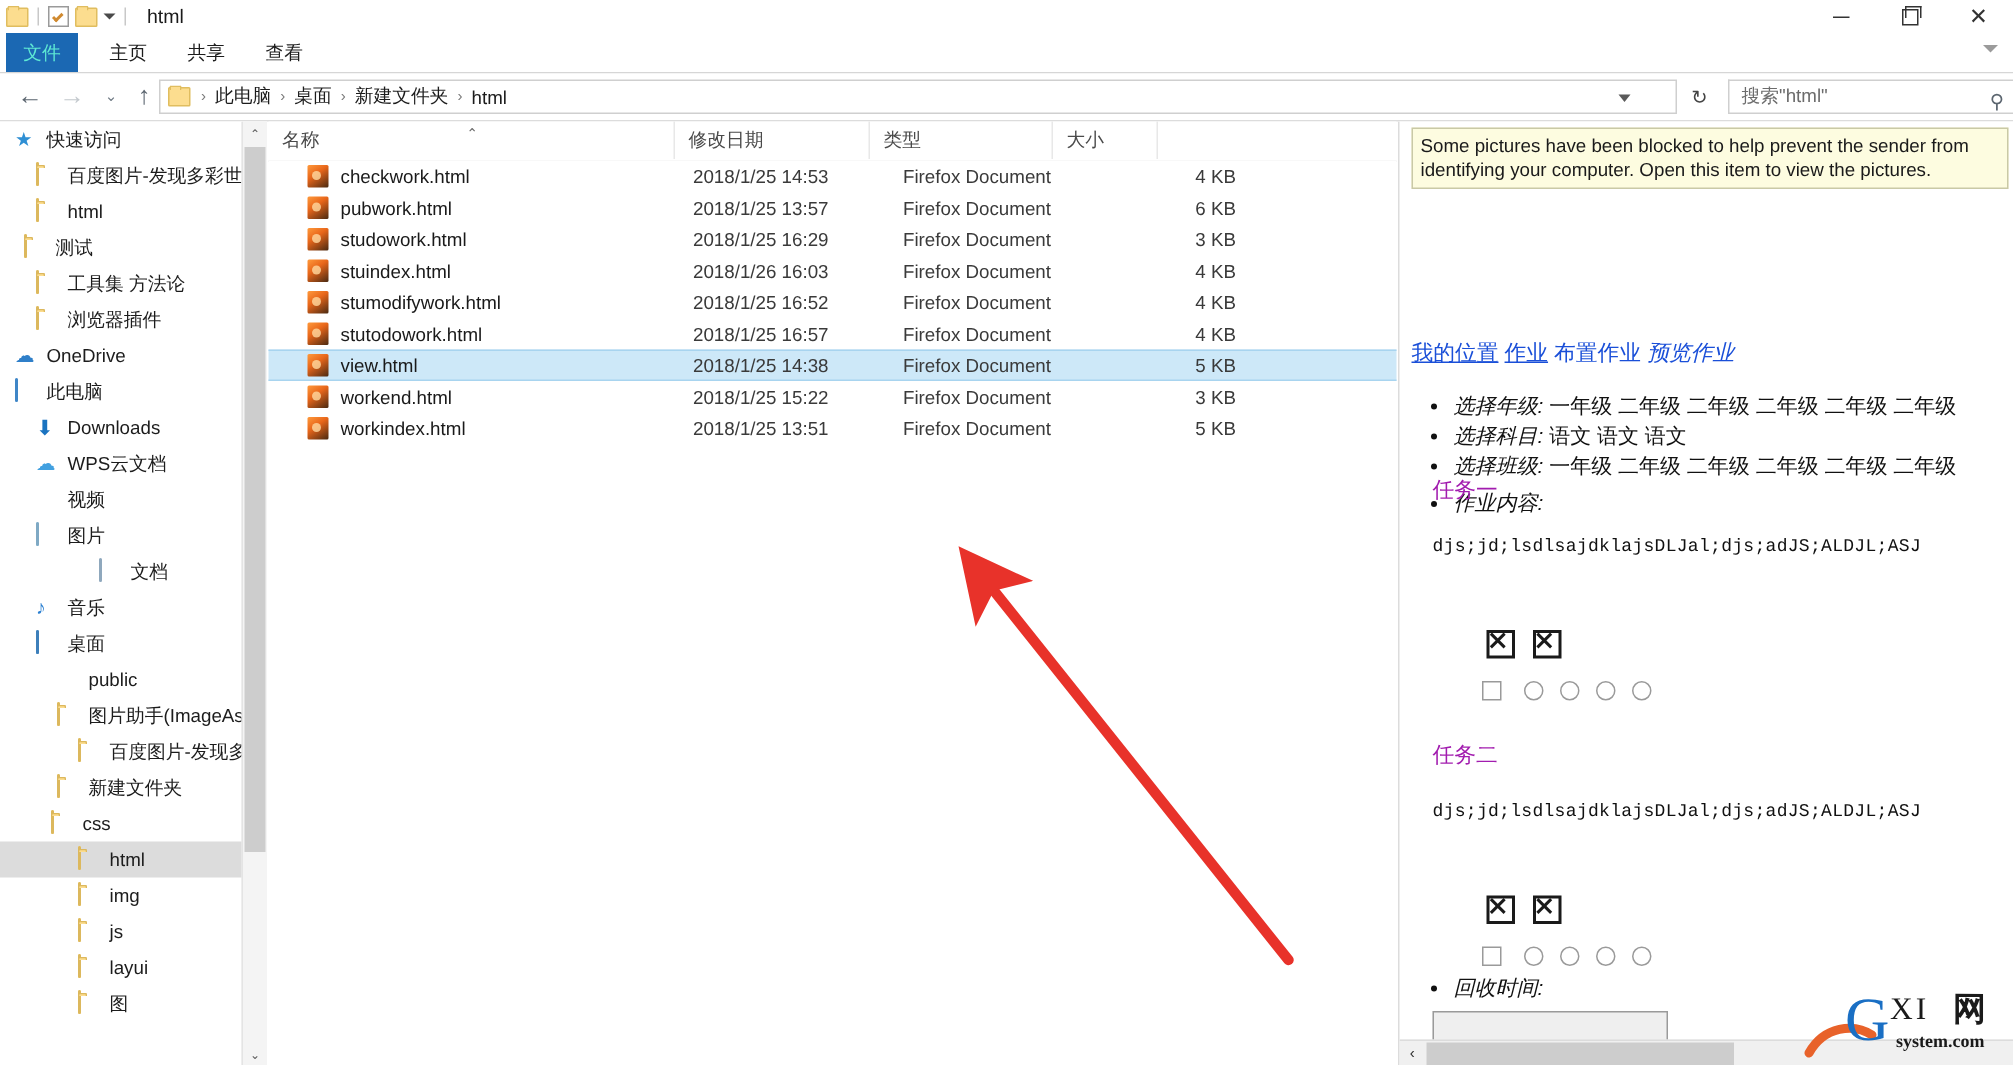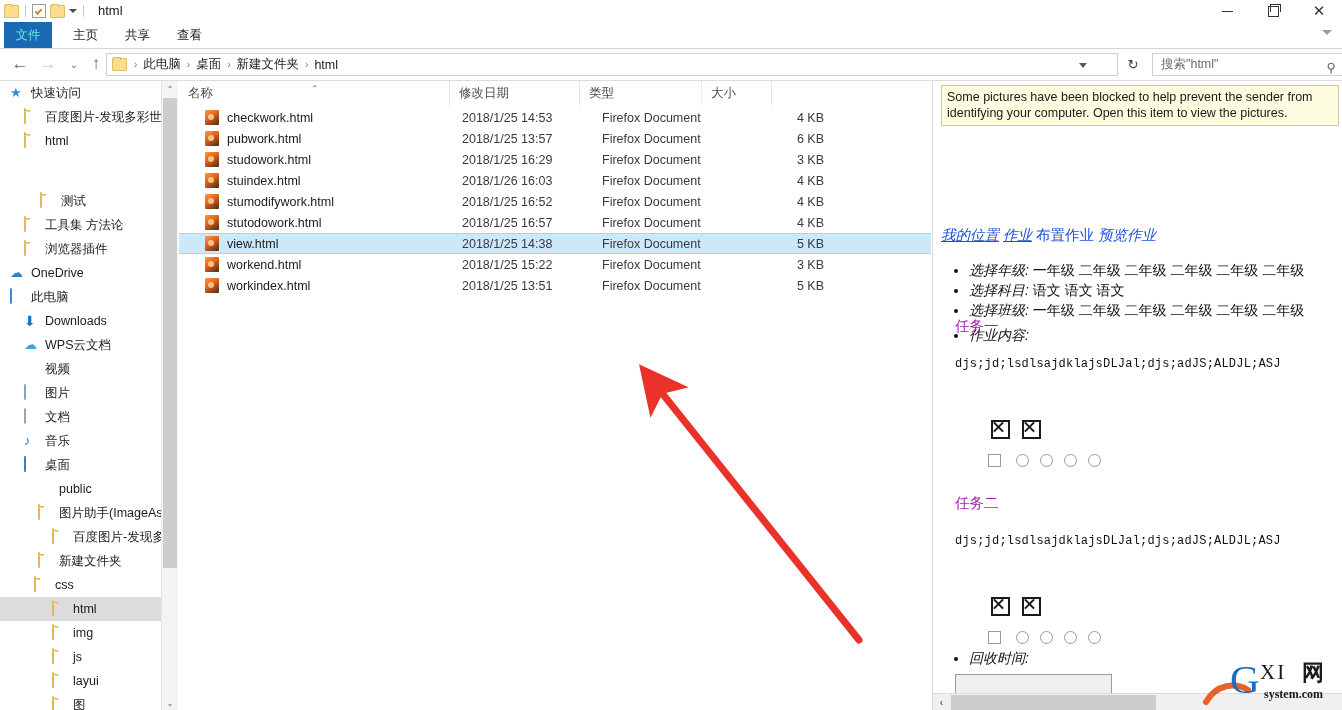--- a/index.html
+++ b/index.html
@@ -95,21 +95,21 @@
   .ftype{width:154px;color:#3a3a3a;}
   .fsize{width:68px;text-align:right;color:#3a3a3a;}
 
   
   .arrow-svg{position:absolute;left:179px;top:26px;width:752px;height:604px;pointer-events:none;}
 
   
   .preview{position:absolute;left:932px;top:0;width:410px;height:630px;background:#fff;border-left:1px solid #dcdcdc;overflow:hidden;}
   .blocked{position:absolute;left:8px;top:4px;width:398px;box-sizing:border-box;background:#fdfce0;border:1px solid #c9c9a6;padding:3px 20px 4px 5px;font-size:12.5px;line-height:16px;color:#1a1a1a;}
   .plinks{position:absolute;left:8px;top:145px;font-size:14.5px;white-space:nowrap;}
-  .plink{color:#1a4fd8;text-decoration:underline;font-style:italic;}
+  .plink{color:#1a4fd8;text-decoration:underline;}
   .plink2{color:#1a4fd8;}
   .plink3{color:#1a4fd8;font-style:italic;}
   .plist{position:absolute;left:8px;top:180px;width:400px;margin:0;padding:0 0 0 28px;list-style:disc;font-size:14px;line-height:19px;color:#111;}
   .plist li{margin-bottom:1px;}
   .plist i{font-style:italic;}
   .ptask{position:absolute;left:22px;font-size:14.5px;color:#a21caf;}
   .pcode{position:absolute;left:22px;font-family:"Liberation Mono","DejaVu Sans Mono",monospace;font-size:12px;color:#111;white-space:nowrap;letter-spacing:.2px;}
   .brokenimg{position:absolute;width:15px;height:15px;border:2px solid #1a1a1a;background:#fff;}
   .brokenimg:before,.brokenimg:after{content:"";position:absolute;left:-1px;top:4px;width:13px;height:2px;background:#1a1a1a;}
   .brokenimg:before{transform:rotate(45deg);}
@@ -202,21 +202,21 @@
           </div>
           <div class="nav-item" style="padding-left: 24px;">
             <span class="nav-ico"><span class="f-ico"></span></span>
             <span>百度图片-发现多彩世</span>
             <span class="pin">📌</span>
           </div>
           <div class="nav-item" style="padding-left: 24px;">
             <span class="nav-ico"><span class="f-ico"></span></span>
             <span>html</span>
           </div>
-          <div class="nav-item" style="padding-left: 40px; margin-top: 36px;">
+          <div class="nav-item" style="padding-left: 16px;">
             <span class="nav-ico"><span class="f-ico"></span></span>
             <span>测试</span>
           </div>
           <div class="nav-item" style="padding-left: 24px;">
             <span class="nav-ico"><span class="f-ico"></span></span>
             <span>工具集 方法论</span>
           </div>
           <div class="nav-item" style="padding-left: 24px;">
             <span class="nav-ico"><span class="f-ico"></span></span>
             <span>浏览器插件</span>
@@ -238,21 +238,21 @@
             <span>WPS云文档</span>
           </div>
           <div class="nav-item" style="padding-left: 24px;">
             <span class="nav-ico"><span class="vid"></span></span>
             <span>视频</span>
           </div>
           <div class="nav-item" style="padding-left: 24px;">
             <span class="nav-ico"><span class="pic"></span></span>
             <span>图片</span>
           </div>
-          <div class="nav-item" style="padding-left: 24px;">
+          <div class="nav-item" style="padding-left: 24px; margin-left: 42px;">
             <span class="nav-ico"><span class="doc"></span></span>
             <span>文档</span>
           </div>
           <div class="nav-item" style="padding-left: 24px;">
             <span class="nav-ico"><span class="mus">♪</span></span>
             <span>音乐</span>
           </div>
           <div class="nav-item" style="padding-left: 24px;">
             <span class="nav-ico"><span class="desk"></span></span>
             <span>桌面</span>

